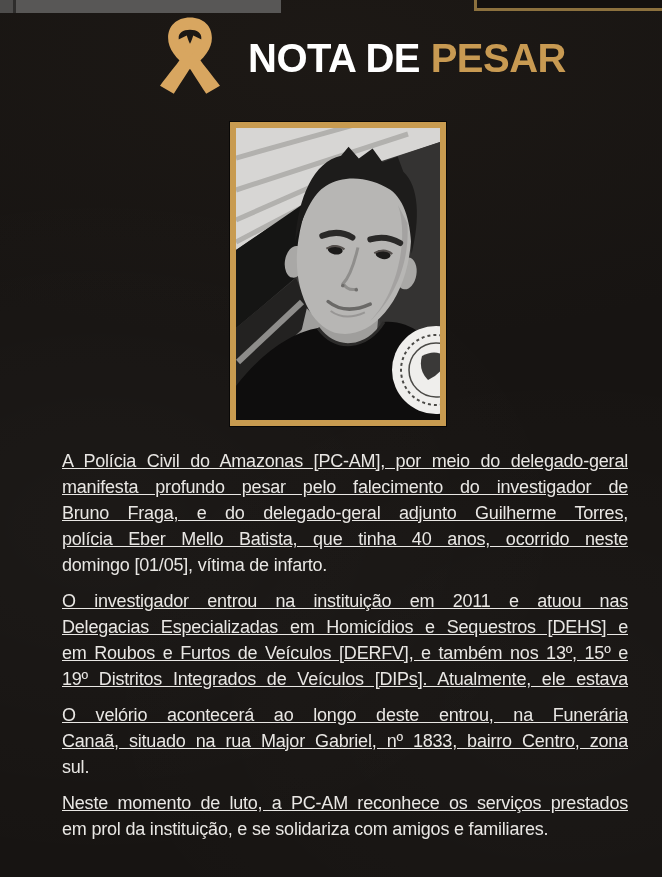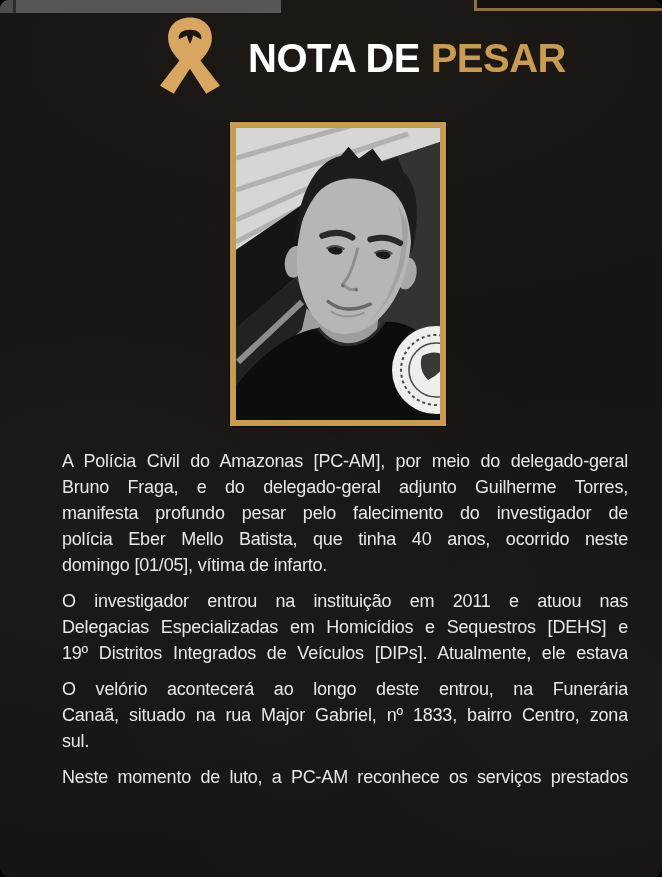--- a/index.html
+++ b/index.html
@@ -8,21 +8,20 @@
   }
   html,body{margin:0;padding:0;background:#000;}
   .canvas{
     position:relative; width:662px; height:877px; overflow:hidden;
     font-family:"Liberation Sans","DejaVu Sans",sans-serif;
     background:
       radial-gradient(900px 420px at 50% 6%, rgba(80,66,50,0.10), transparent 70%),
       radial-gradient(700px 500px at 15% 60%, rgba(255,255,255,0.025), transparent 70%),
       radial-gradient(700px 500px at 85% 80%, rgba(255,255,255,0.02), transparent 70%),
       var(--background);
-    border-radius: 9px;
   }
   
   .top-bar{position:absolute;left:0;top:0;width:281px;height:13px;background:var(--top-bar-gray);}
   .top-bar .seg{position:absolute;left:0;top:0;width:13px;height:13px;background:#4d4c4b;border-right:3px solid #2e2d2c;}
   .gold-fragment{
     position:absolute;left:474px;top:0;width:185px;height:8px;background:#14110f;
     border-left:3px solid var(--gold-fragment); border-bottom:3px solid var(--gold-fragment);
   }
   
   .ribbon{position:absolute;left:146px;top:16px;width:88px;height:94px;}
@@ -39,21 +38,21 @@
     background:#3a3938;
   }
   .photo-frame svg{display:block;width:204px;height:292px;}
   
   .article{
     position:absolute;left:62px;top:448px;width:566px;
     color:var(--text);font-size:18px;line-height:26px;letter-spacing:-0.2px;
   }
   .para{margin:0 0 10px 0;}
   .line{overflow:hidden;}
-  .line.just{text-align:justify;text-align-last:justify;}
+  .line.just{text-align:justify;text-align-last:justify;text-decoration:underline;}
 </style>
 </head>
 <body>
 
 <div class="canvas">
 
   <div class="top-bar">
     <div class="seg"></div>
   </div>
   <div class="gold-fragment"></div>
@@ -118,33 +117,35 @@
         <circle cx="200" cy="242" r="35" fill="none" stroke="#4a4946" stroke-width="2" stroke-dasharray="3 3"></circle>
         <circle cx="200" cy="242" r="27" fill="none" stroke="#4a4946" stroke-width="1.5"></circle>
         <path d="M186 228 Q200 220 212 230 Q206 246 192 252 Q182 242 186 228 Z" fill="#3a3938"></path>
       </g>
     </svg>
   </div>
 
   <div class="article">
       <div class="para">
         <div class="line just">A Polícia Civil do Amazonas [PC-AM], por meio do delegado-geral</div>
+        <div class="line just">manifesta profundo pesar pelo falecimento do investigador de</div>
         <div class="line just">Bruno Fraga, e do delegado-geral adjunto Guilherme Torres,</div>
-        <div class="line just">manifesta profundo pesar pelo falecimento do investigador de</div>
         <div class="line just">polícia Eber Mello Batista, que tinha 40 anos, ocorrido neste</div>
         <div class="line">domingo [01/05], vítima de infarto.</div>
       </div>
       <div class="para">
         <div class="line just">O investigador entrou na instituição em 2011 e atuou nas</div>
         <div class="line just">Delegacias Especializadas em Homicídios e Sequestros [DEHS] e</div>
+        <div class="line just">em Roubos e Furtos de Veículos [DERFV], e também nos 13º, 15º e</div>
         <div class="line just">19º Distritos Integrados de Veículos [DIPs]. Atualmente, ele estava</div>
       </div>
       <div class="para">
         <div class="line just">O velório acontecerá ao longo deste entrou, na Funerária</div>
         <div class="line just">Canaã, situado na rua Major Gabriel, nº 1833, bairro Centro, zona</div>
         <div class="line">sul.</div>
       </div>
       <div class="para">
         <div class="line just">Neste momento de luto, a PC-AM reconhece os serviços prestados</div>
+        <div class="line">em prol da instituição, e se solidariza com amigos e familiares.</div>
       </div>
     </div>
 
 </div>
 
 </body></html>

